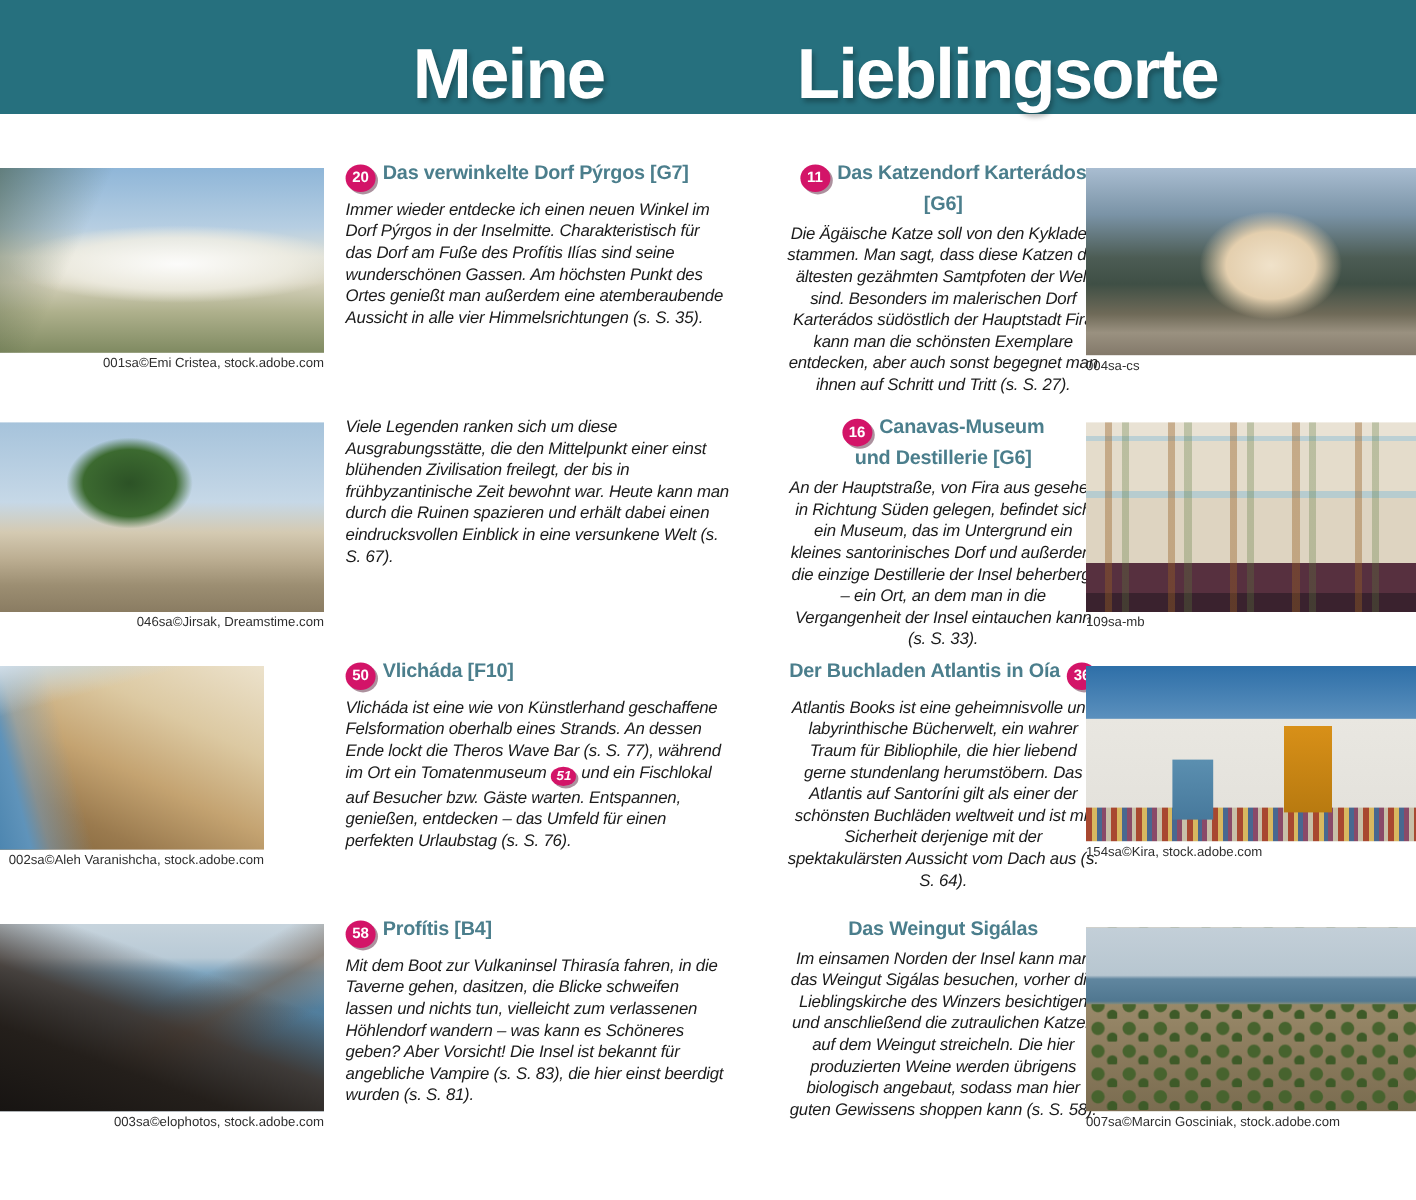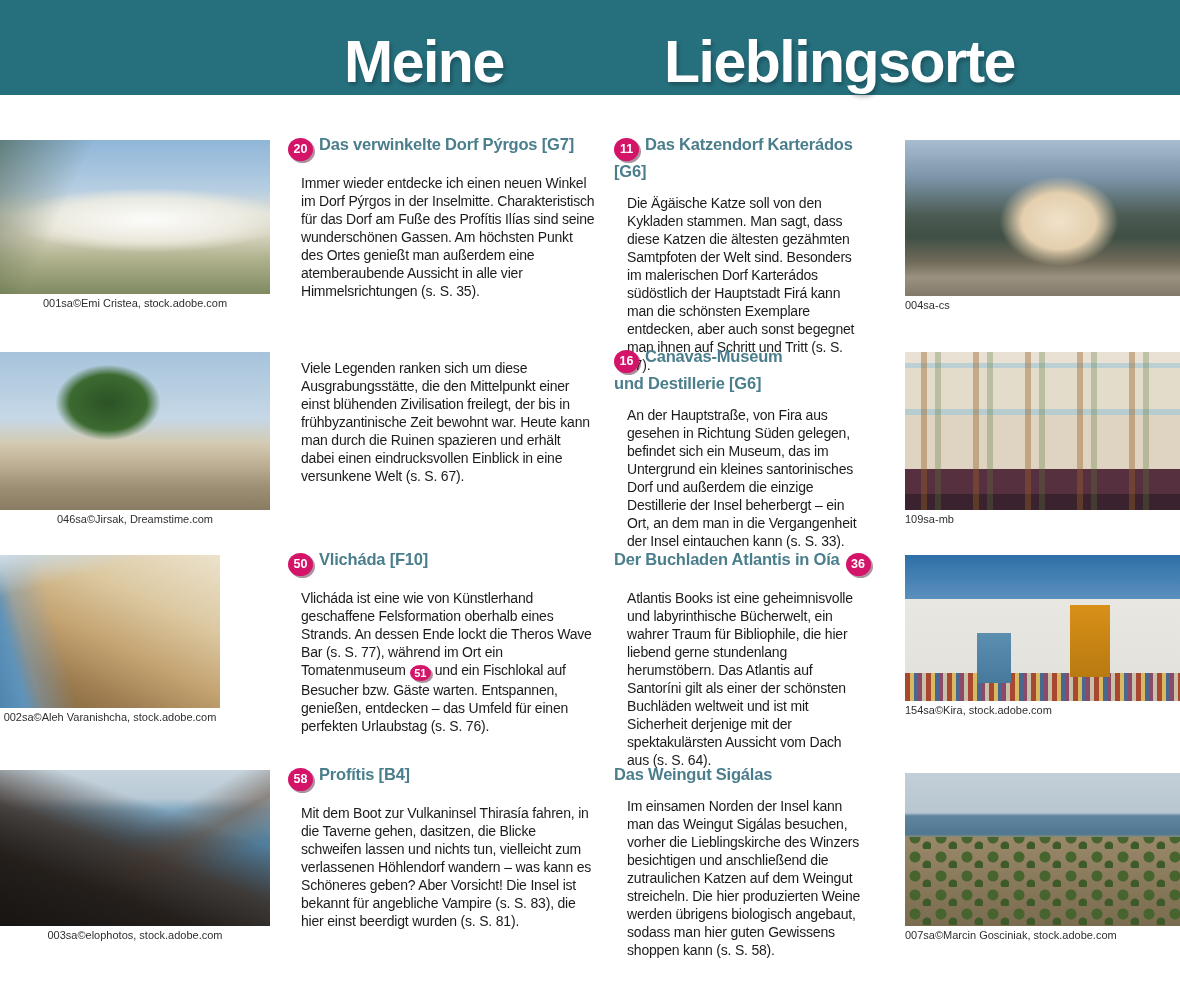--- a/index.html
+++ b/index.html
@@ -14,45 +14,45 @@
     font-size:59px;letter-spacing:-1.5px;
     text-shadow:2px 3px 4px rgba(0,0,0,0.28);
     white-space:nowrap;
   }
   .word-1{left:344px;}
   .word-2{left:664px;}
 
   
   .text-block{position:absolute;letter-spacing:-0.2px;}
   .left-col{left:288px;width:320px;text-align:left;}
-  .right-col{left:614px;width:260px;text-align:left;}
+  .right-col{left:656px;width:260px;text-align:center;}
   .heading{
     margin:0 0 5px 0;font-size:16.5px;font-weight:bold;color:#4b7e8c;line-height:1.22;
   }
   .body-text{
-    margin:13px;font-size:14px;line-height:18px;color:#1b1b1b;
+    margin:0;font-size:14px;line-height:18px;color:#1b1b1b;font-style:italic;
   }
   .badge{
     display:inline-flex;align-items:center;justify-content:center;
     min-width:25px;height:23px;border-radius:50%;
     background:#d31468;color:#ffffff;font-size:12.5px;font-weight:bold;
     box-shadow:2px 2px 0 rgba(70,10,40,0.45);
     vertical-align:-3px;letter-spacing:0;
   }
   .badge-lead{margin-right:6px;}
   .badge-trail{margin-left:6px;}
   .badge-inline{
     min-width:21px;height:16px;font-size:11px;vertical-align:-2px;margin:0 4px;
   }
 
   
   figure{margin:0;position:absolute;}
   .ph{width:100%;}
   .caption{font-size:11px;color:#2e2e2e;margin-top:3px;letter-spacing:0;}
-  .cap-right{text-align:center;}
+  .cap-right{text-align:right;}
   .cap-left{text-align:left;}
 
   
   .ph-pyrgos{background:
     linear-gradient(115deg, rgba(60,80,50,.55) 0%, rgba(60,80,50,.35) 10%, transparent 28%),
     radial-gradient(ellipse 70% 28% at 55% 52%, rgba(255,255,255,.9) 0%, rgba(240,238,228,.8) 50%, transparent 75%),
     linear-gradient(180deg,#8fb6d8 0%,#b6cee2 32%,#dfe0d6 48%,#d6d2bd 62%,#aeb08c 78%,#7f8a61 100%);}
   .ph-cat{background:
     radial-gradient(ellipse 30% 40% at 56% 52%, #f0e2ca 0%, #e4cfae 45%, transparent 72%),
     linear-gradient(180deg,#a9bdd1 0%,#7a93a6 25%,#4c5c54 48%,#3f4f45 62%,#6f6a58 78%,#9a9180 88%,#83796a 100%);}

